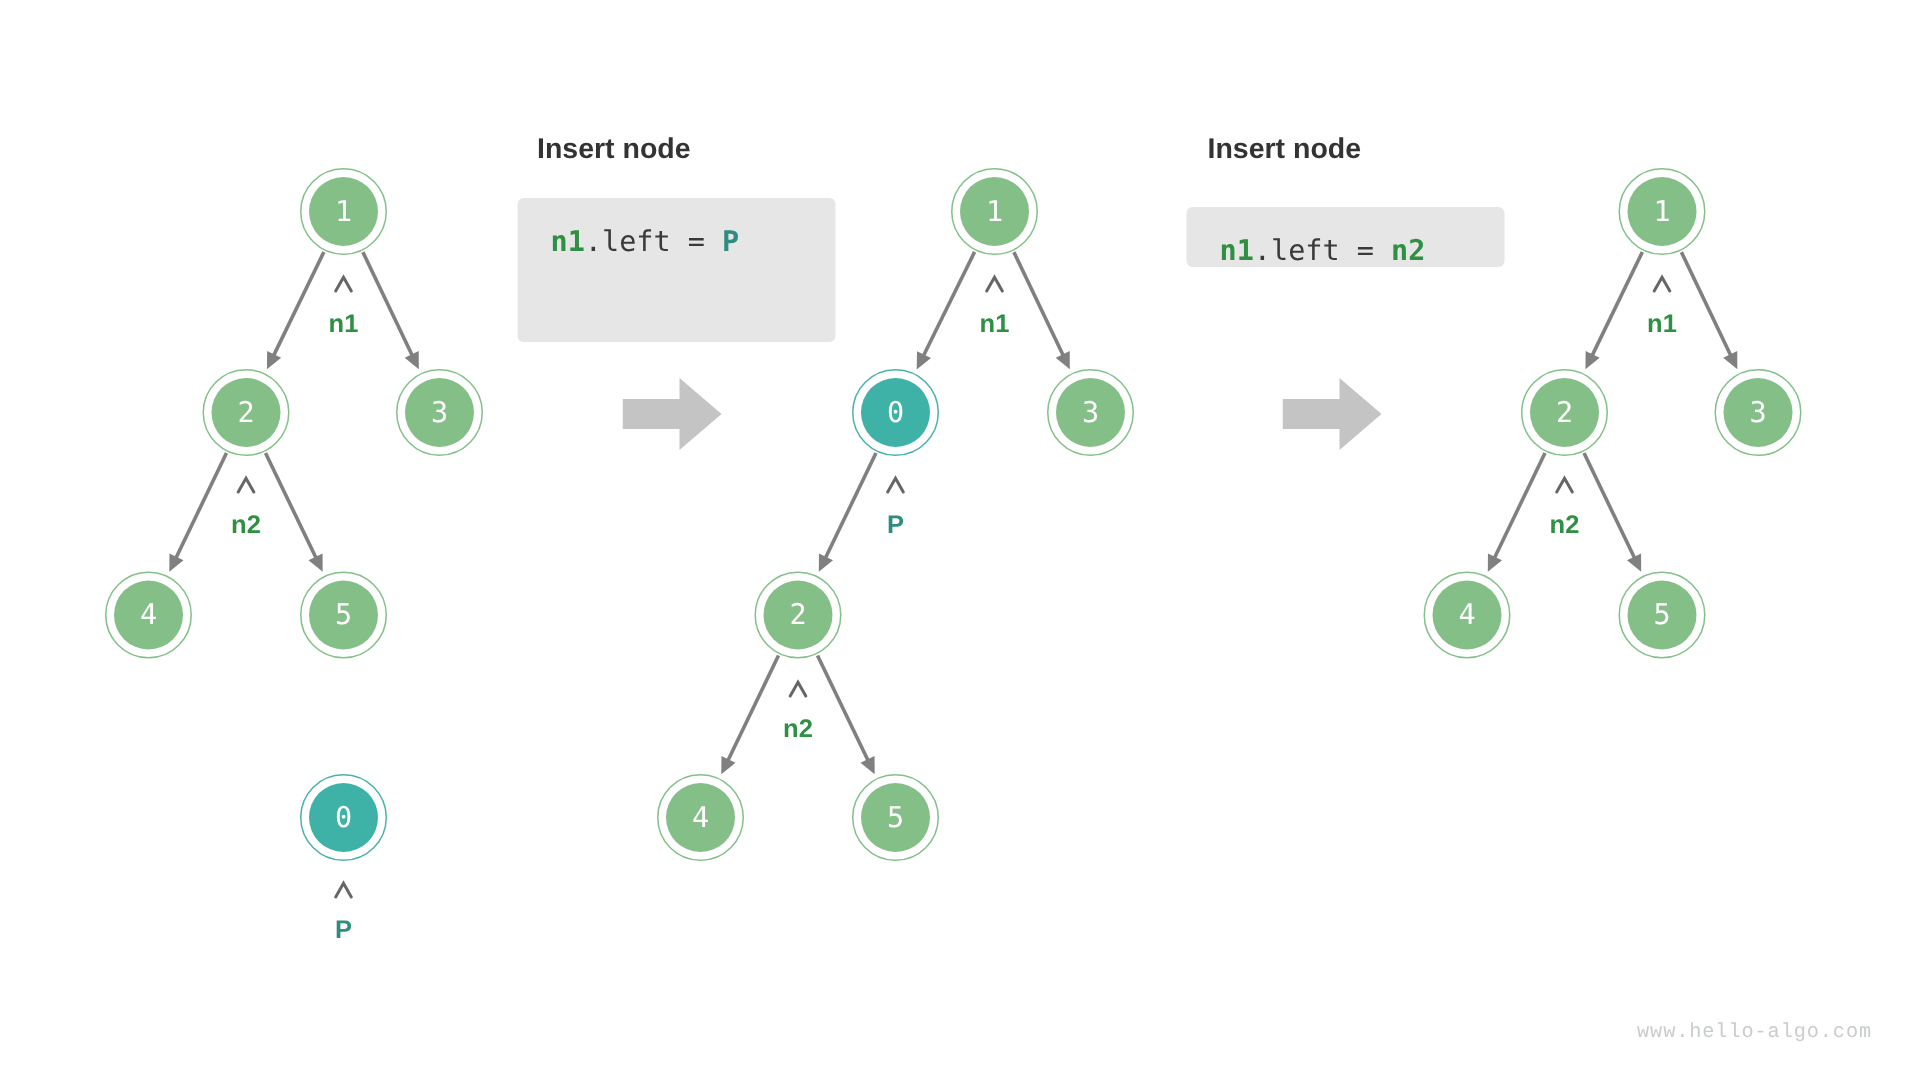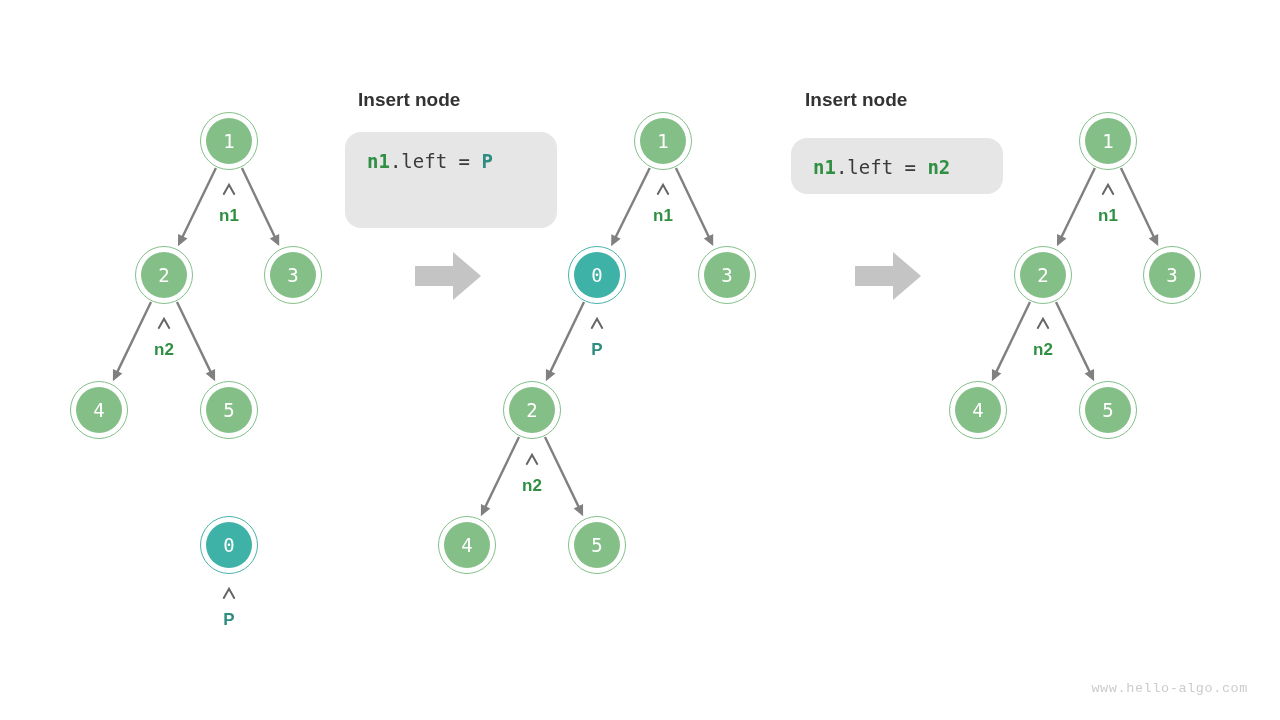--- a/index.html
+++ b/index.html
@@ -85,21 +85,21 @@
     font-size: 19px;
     font-weight: bold;
     color: #333333;
     white-space: nowrap;
   }
 
   
   .codebox {
     position: absolute;
     background: #e6e6e6;
-    border-radius: 16px;
+    border-radius: 4px;
     padding: 14px 22px;
     box-sizing: border-box;
     font-family: "DejaVu Sans Mono", monospace;
     font-size: 19px;
     line-height: 30px;
     color: #3a3a3a;
     white-space: pre;
   }
   .codebox .ln { display: block; }
   .tk-n { color: #2f8f42; font-weight: bold; }
@@ -283,21 +283,21 @@
       <div class="node" style="left: 1079px; top: 381px;">
         <div class="disc">
           <span class="val">5</span>
         </div>
       </div>
       <div class="ptr" style="left: 1108px; top: 206px;">n1</div>
       <div class="ptr" style="left: 1043px; top: 340px;">n2</div>
       <div class="ptitle" style="left: 358px; top: 89px;">Insert node</div>
       <div class="ptitle" style="left: 805px; top: 89px;">Insert node</div>
       <div class="codebox" style="left: 345px; top: 132px; width: 212px; height: 96px;"><span class="ln"><span class="tk-n">n1</span><span class="tk-d">.left = </span><span class="tk-p">P</span></span></div>
-      <div class="codebox" style="left: 791px; top: 138px; width: 212px; height: 56px;"><span class="ln"><span class="tk-n">n1</span><span class="tk-d">.left = </span><span class="tk-n">n2</span></span></div>
+      <div class="codebox" style="left: 791px; top: 138px; width: 212px; height: 40px;"><span class="ln"><span class="tk-n">n1</span><span class="tk-d">.left = </span><span class="tk-n">n2</span></span></div>
       <div class="steparrow" style="left: 415px; top: 252px;"><svg viewBox="0 0 66 48" width="66" height="48" xmlns="http://www.w3.org/2000/svg">
           <polygon points="0,14 38,14 38,0 66,24 38,48 38,34 0,34" fill="#c4c4c4"></polygon>
         </svg></div>
       <div class="steparrow" style="left: 855px; top: 252px;"><svg viewBox="0 0 66 48" width="66" height="48" xmlns="http://www.w3.org/2000/svg">
           <polygon points="0,14 38,14 38,0 66,24 38,48 38,34 0,34" fill="#c4c4c4"></polygon>
         </svg></div>
     </div>
 
   <div id="watermark">www.hello-algo.com</div>
 </div>

